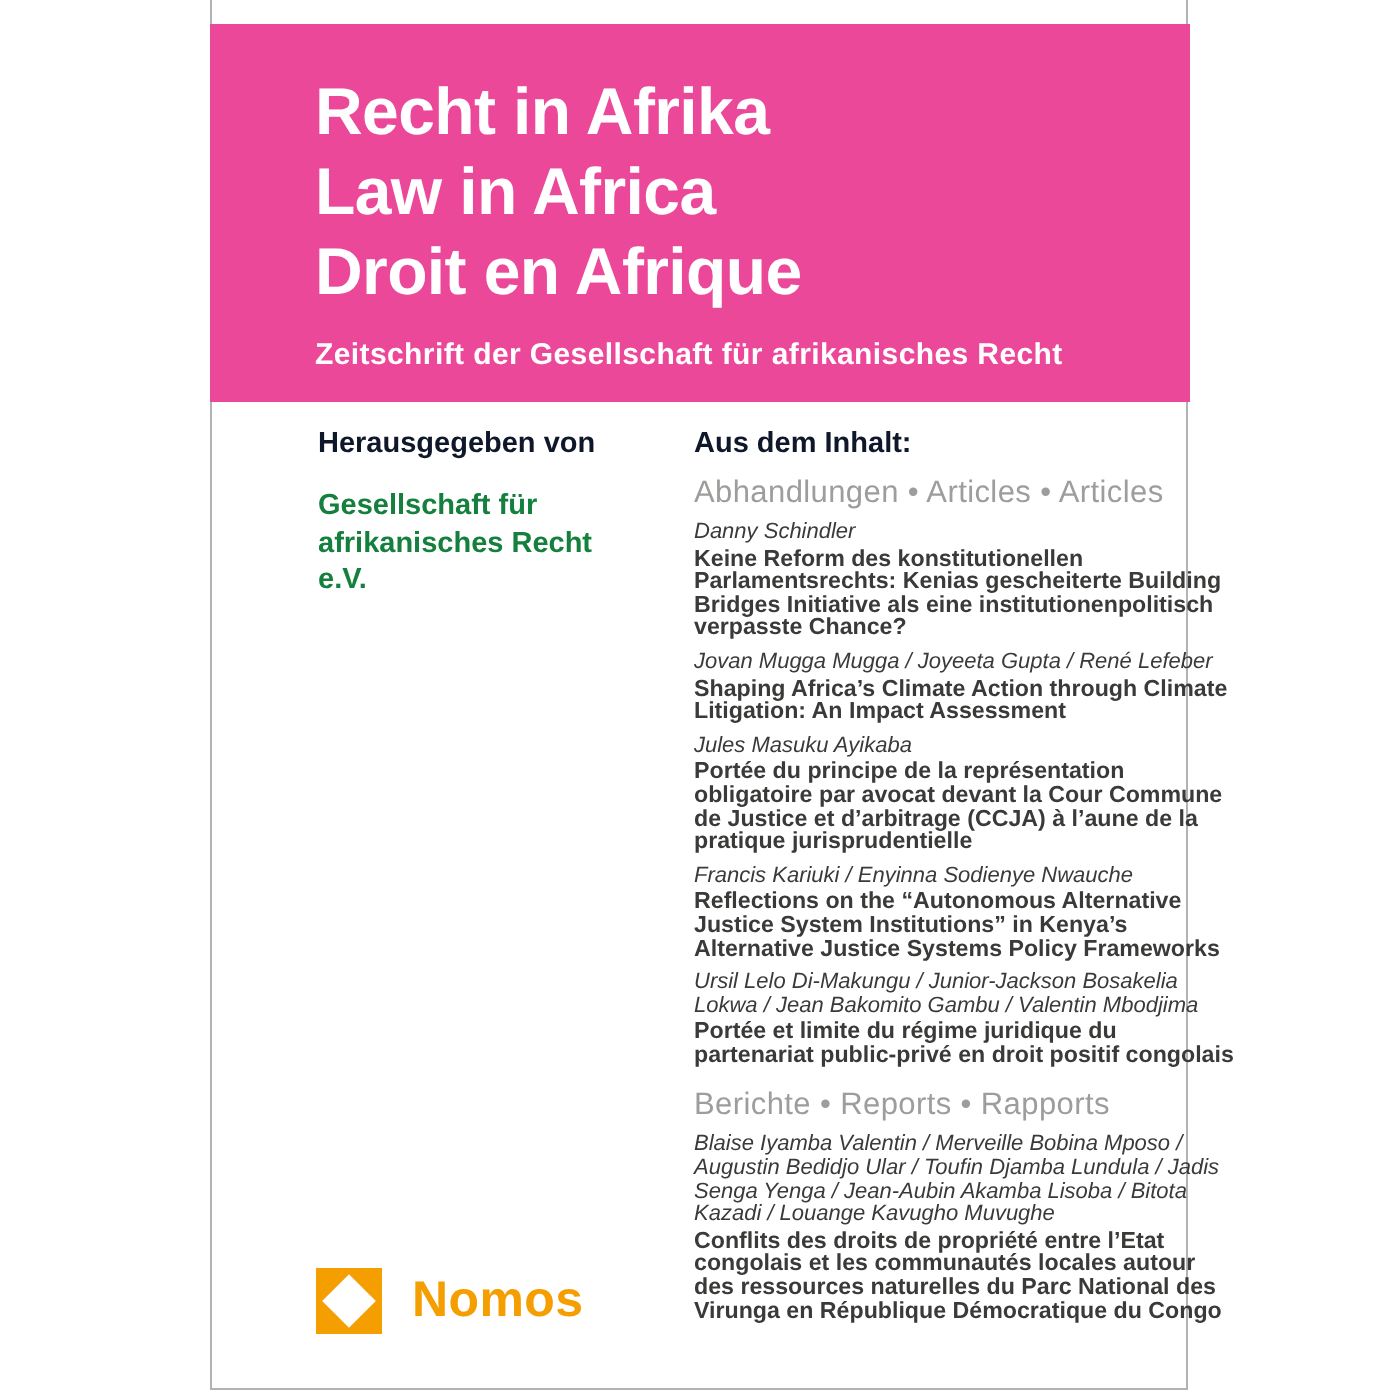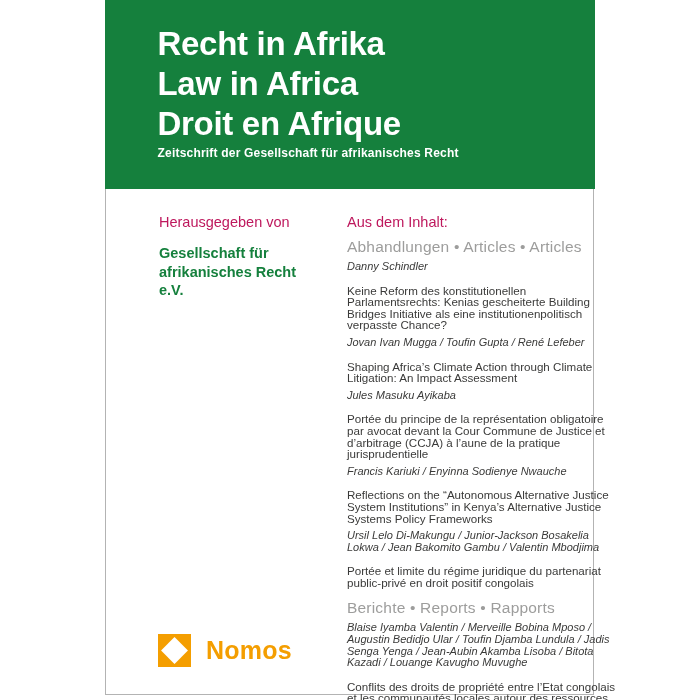--- a/index.html
+++ b/index.html
@@ -13,53 +13,53 @@
   }
   .frame {
     position: absolute;
     left: 105px; top: 0;
     width: 489px; height: 695px;
     border: 1.5px solid #b3b3b3;
     border-top: none;
   }
   .banner {
     position: absolute;
-    left: -1.5px; top: 0;
+    left: -1.5px; top: 12px;
     width: calc(100% + 3px);
     height: 189px;
-    background: #15803d;
+    background: #ec4899;
     padding: 24px 0 0 53px;
   }
   .journal-title {
     color: #ffffff;
     font-weight: bold;
     font-size: 33px;
     line-height: 40px;
     letter-spacing: -0.3px;
   }
   .journal-subtitle {
     color: #ffffff;
     font-weight: bold;
-    font-size: 12px;
-    margin-top: 2px;
+    font-size: 15px;
+    margin-top: 13px;
     letter-spacing: 0.2px;
   }
   .col-left {
     position: absolute;
     left: 53px; top: 214px;
     width: 165px;
   }
   .col-right {
     position: absolute;
     left: 241px; top: 214px;
     width: 272px;
   }
   .orange-heading {
-    color: #be185d;
-    font-weight: normal;
+    color: #0f172a;
+    font-weight: bold;
     font-size: 14.5px;
     line-height: 17px;
   }
   .publisher-name {
     margin-top: 13px;
     font-weight: 600;
     font-size: 14.5px;
     line-height: 18.5px;
     color: #15803d;
   }
@@ -73,25 +73,25 @@
   }
   .section-heading.second { margin-top: 11px; }
   .article { margin-top: 6px; }
   .article-authors {
     font-style: italic;
     font-size: 11px;
     line-height: 11.6px;
     color: #3a3a39;
   }
   .article-title {
-    font-weight: normal;
+    font-weight: bold;
     font-size: 11.6px;
     line-height: 11.6px;
     color: #3a3a39;
-    margin-top: 12px;
+    margin-top: 1px;
   }
   .logo {
     position: absolute;
     left: 52px; top: 634px;
     display: flex;
     align-items: center;
   }
   .logo-mark {
     position: relative;
     width: 33px; height: 33px;
@@ -136,21 +136,21 @@
     <div class="orange-heading">Aus dem Inhalt:</div>
 
     <div class="section-heading">Abhandlungen • Articles • Articles</div>
 
     <div class="article">
       <div class="article-authors">Danny Schindler</div>
       <div class="article-title">Keine Reform des konstitutionellen Parlamentsrechts: Kenias gescheiterte Building Bridges Initiative als eine institutionenpolitisch verpasste Chance?</div>
     </div>
 
     <div class="article">
-      <div class="article-authors">Jovan Ivan Mugga / Toufin Gupta / René Lefeber</div>
+      <div class="article-authors">Jovan Mugga Mugga / Joyeeta Gupta / René Lefeber</div>
       <div class="article-title">Shaping Africa’s Climate Action through Climate Litigation: An Impact Assessment</div>
     </div>
 
     <div class="article">
       <div class="article-authors">Jules Masuku Ayikaba</div>
       <div class="article-title">Portée du principe de la représentation obligatoire par avocat devant la Cour Commune de Justice et d’arbitrage (CCJA) à l’aune de la pratique jurisprudentielle</div>
     </div>
 
     <div class="article">
       <div class="article-authors">Francis Kariuki / Enyinna Sodienye Nwauche</div>

